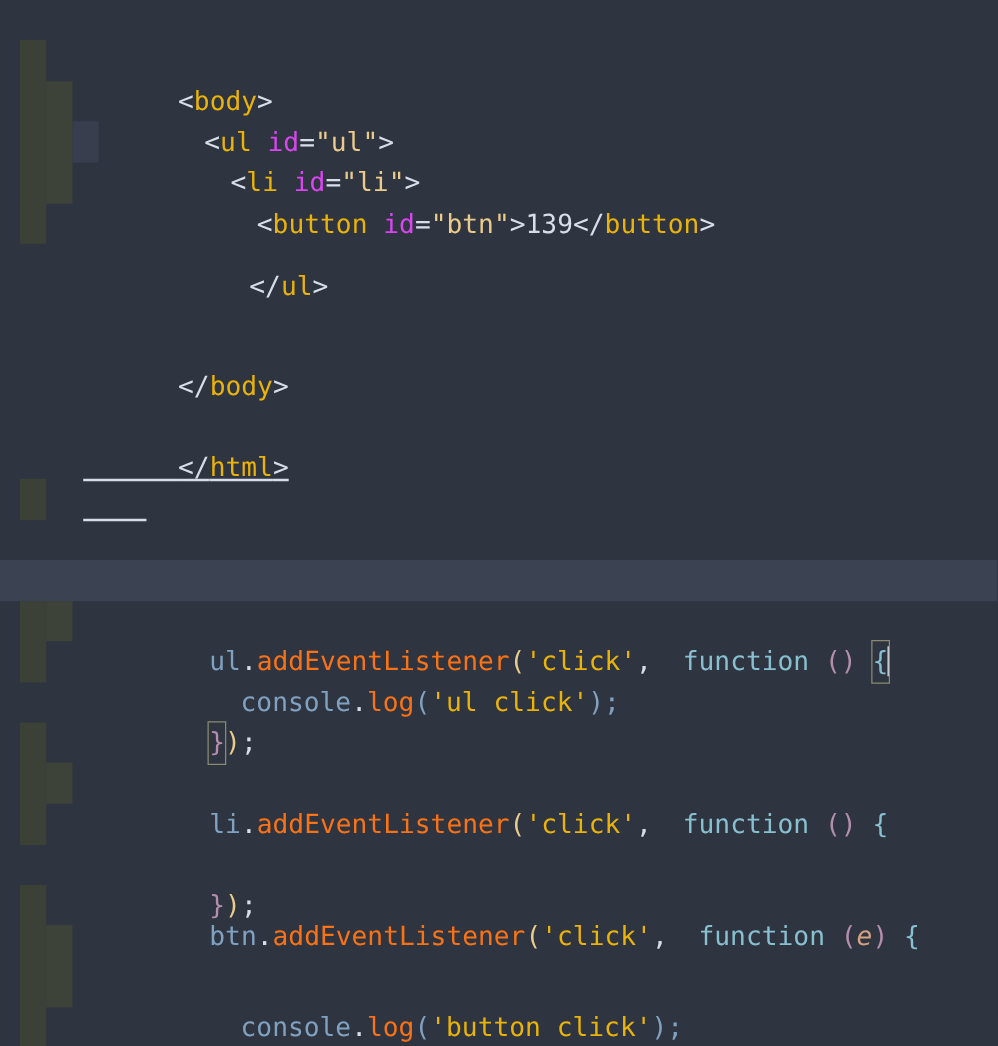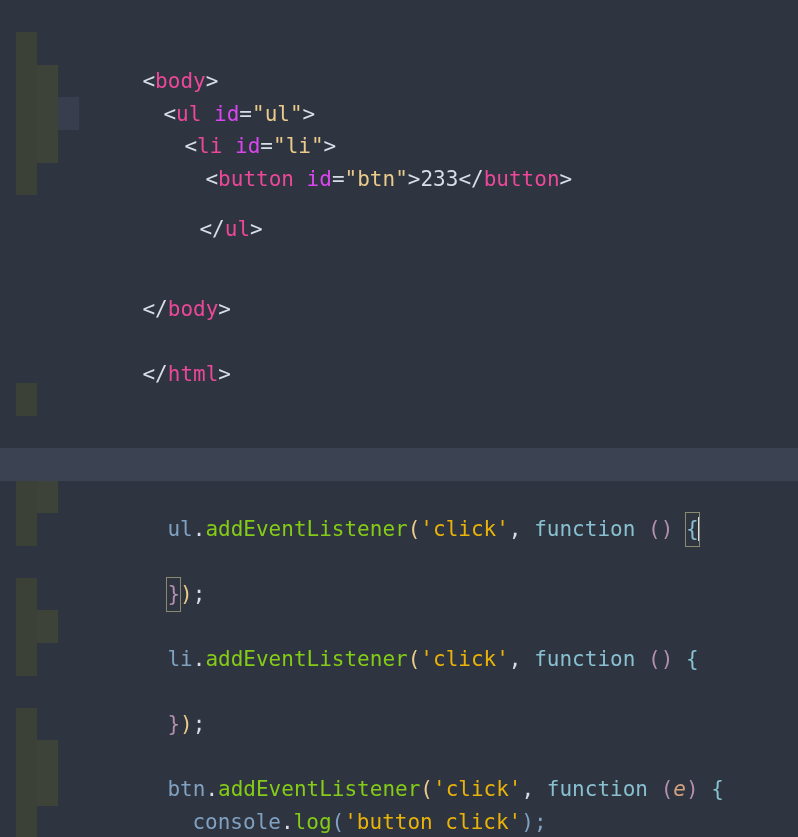--- a/index.html
+++ b/index.html
@@ -46,28 +46,28 @@
   .line.active {
     background: #3b4252;
   }
   .code {
     display: inline-block;
     white-space: pre;
   }
 
   
   .punc    { color: #d8dee9; }   
-  .tag     { color: #ec4899; }   
+  .tag     { color: #eab308; }   
   .attr    { color: #d946ef; }   
   .attrval { color: #ebcb8b; }   
   .text    { color: #d8dee9; }   
-  .kw      { color: #88c0d0; }   
+  .kw      { color: #88c0d0; margin-left: 12px; }   
   .ident   { color: #d8dee9; }   
   .obj     { color: #81a1c1; }   
-  .meth    { color: #84cc16; text-align: right; }   
+  .meth    { color: #f97316; text-align: right; }   
   .op      { color: #bf616a; }   
   .str     { color: #eab308; }   
   .pyellow { color: #ebcb8b; }   
   .pblue   { color: #81a1c1; }   
   .ppink   { color: #b48ead; }   
   .pwhite  { color: #d8dee9; }
   .brace   { color: #88c0d0; }
   .bracepink { color: #b48ead; }
   .param   { color: #d3a180; font-style: italic; }
 
@@ -119,21 +119,21 @@
   </div>
 
   <div class="line" style="top:65px;">
     <span class="code" style="padding-left:58px;">
       <span class="punc">&lt;</span><span class="tag">li</span><span class="punc"> </span><span class="attr">id</span><span class="punc">=</span><span class="attrval">"li"</span><span class="punc">&gt;</span>
     </span>
   </div>
 
   <div class="line" style="top:97.5px;">
     <span class="code" style="padding-left:79px;">
-      <span class="punc">&lt;</span><span class="tag">button</span><span class="punc"> </span><span class="attr">id</span><span class="punc">=</span><span class="attrval">"btn"</span><span class="punc">&gt;</span><span class="text">233</span><span class="punc">&lt;/</span><span class="tag">button</span><span class="punc">&gt;</span>
+      <span class="punc">&lt;</span><span class="tag">button</span><span class="punc"> </span><span class="attr">id</span><span class="punc">=</span><span class="attrval">"btn"</span><span class="punc">&gt;</span><span class="text">139</span><span class="punc">&lt;/</span><span class="tag">button</span><span class="punc">&gt;</span>
     </span>
   </div>
 
 
   <div class="line" style="top:148px;margin-left:36px;">
     <span class="code" style="padding-left:37px;">
       <span class="punc">&lt;/</span><span class="tag">ul</span><span class="punc">&gt;</span>
     </span>
   </div>
 
@@ -141,21 +141,21 @@
 
   <div class="line" style="top:227.5px;">
     <span class="code" style="padding-left:16px;">
       <span class="punc">&lt;/</span><span class="tag">body</span><span class="punc">&gt;</span>
     </span>
   </div>
 
   <div class="line" style="top:260px;"></div>
 
   <div class="line" style="top:292.5px;">
-    <span class="code" style="padding-left:16px;">
+    <span class="code" style="padding-left:16px;text-decoration:underline;">
       <span class="punc">&lt;/</span><span class="tag">html</span><span class="punc">&gt;</span>
     </span>
   </div>
 
   <div class="line" style="top:325px;"></div>
 
 
   <div class="line" style="top:383px;">
     <span class="code" style="padding-left:41px;">
       <span class="kw">let</span><span class="punc"> </span><span class="ident">btn</span><span class="punc"> </span><span class="op">=</span><span class="punc"> </span><span class="obj">document</span><span class="pwhite">.</span><span class="meth">querySelector</span><span class="pyellow">(</span><span class="str">'#btn'</span><span class="pyellow">)</span><span class="pblue">;</span>
@@ -163,20 +163,25 @@
   </div>
 
   <div class="line" style="top:415.5px;"></div>
 
   <div class="line active" style="top:448px;">
     <span class="code" style="padding-left:41px;">
       <span class="obj">ul</span><span class="pwhite">.</span><span class="meth">addEventListener</span><span class="pyellow">(</span><span class="str">'click'</span><span class="pwhite">,</span><span class="punc"> </span><span class="kw">function</span><span class="punc"> </span><span class="ppink">()</span><span class="punc"> </span><span class="matchbox brace">{</span><span class="caret"></span>
     </span>
   </div>
 
+  <div class="line" style="top:480.5px;">
+    <span class="code" style="padding-left:66px;">
+      <span class="obj">console</span><span class="pwhite">.</span><span class="meth">log</span><span class="pblue">(</span><span class="str">'ul click'</span><span class="pblue">)</span><span class="pblue">;</span>
+    </span>
+  </div>
 
   <div class="line" style="top:513px;">
     <span class="code" style="padding-left:41px;">
       <span class="matchbox bracepink">}</span><span class="pyellow">)</span><span class="pwhite">;</span>
     </span>
   </div>
 
   <div class="line" style="top:545.5px;"></div>
 
   <div class="line" style="top:578px;">
@@ -187,21 +192,21 @@
 
 
   <div class="line" style="top:643px;">
     <span class="code" style="padding-left:41px;">
       <span class="bracepink">}</span><span class="pyellow">)</span><span class="pwhite">;</span>
     </span>
   </div>
 
   <div class="line" style="top:675.5px;"></div>
 
-  <div class="line" style="top:708px;">
+  <div class="line" style="top:668px;">
     <span class="code" style="padding-left:41px;">
       <span class="obj">btn</span><span class="pwhite">.</span><span class="meth">addEventListener</span><span class="pyellow">(</span><span class="str">'click'</span><span class="pwhite">,</span><span class="punc"> </span><span class="kw">function</span><span class="punc"> </span><span class="ppink">(</span><span class="param">e</span><span class="ppink">)</span><span class="punc"> </span><span class="brace">{</span>
     </span>
   </div>
 
   <div class="line" style="top:740.5px;">
     <span class="code" style="padding-left:66px;">
       <span class="obj">console</span><span class="pwhite">.</span><span class="meth">log</span><span class="pblue">(</span><span class="str">'button click'</span><span class="pblue">)</span><span class="pblue">;</span>
     </span>
   </div>

